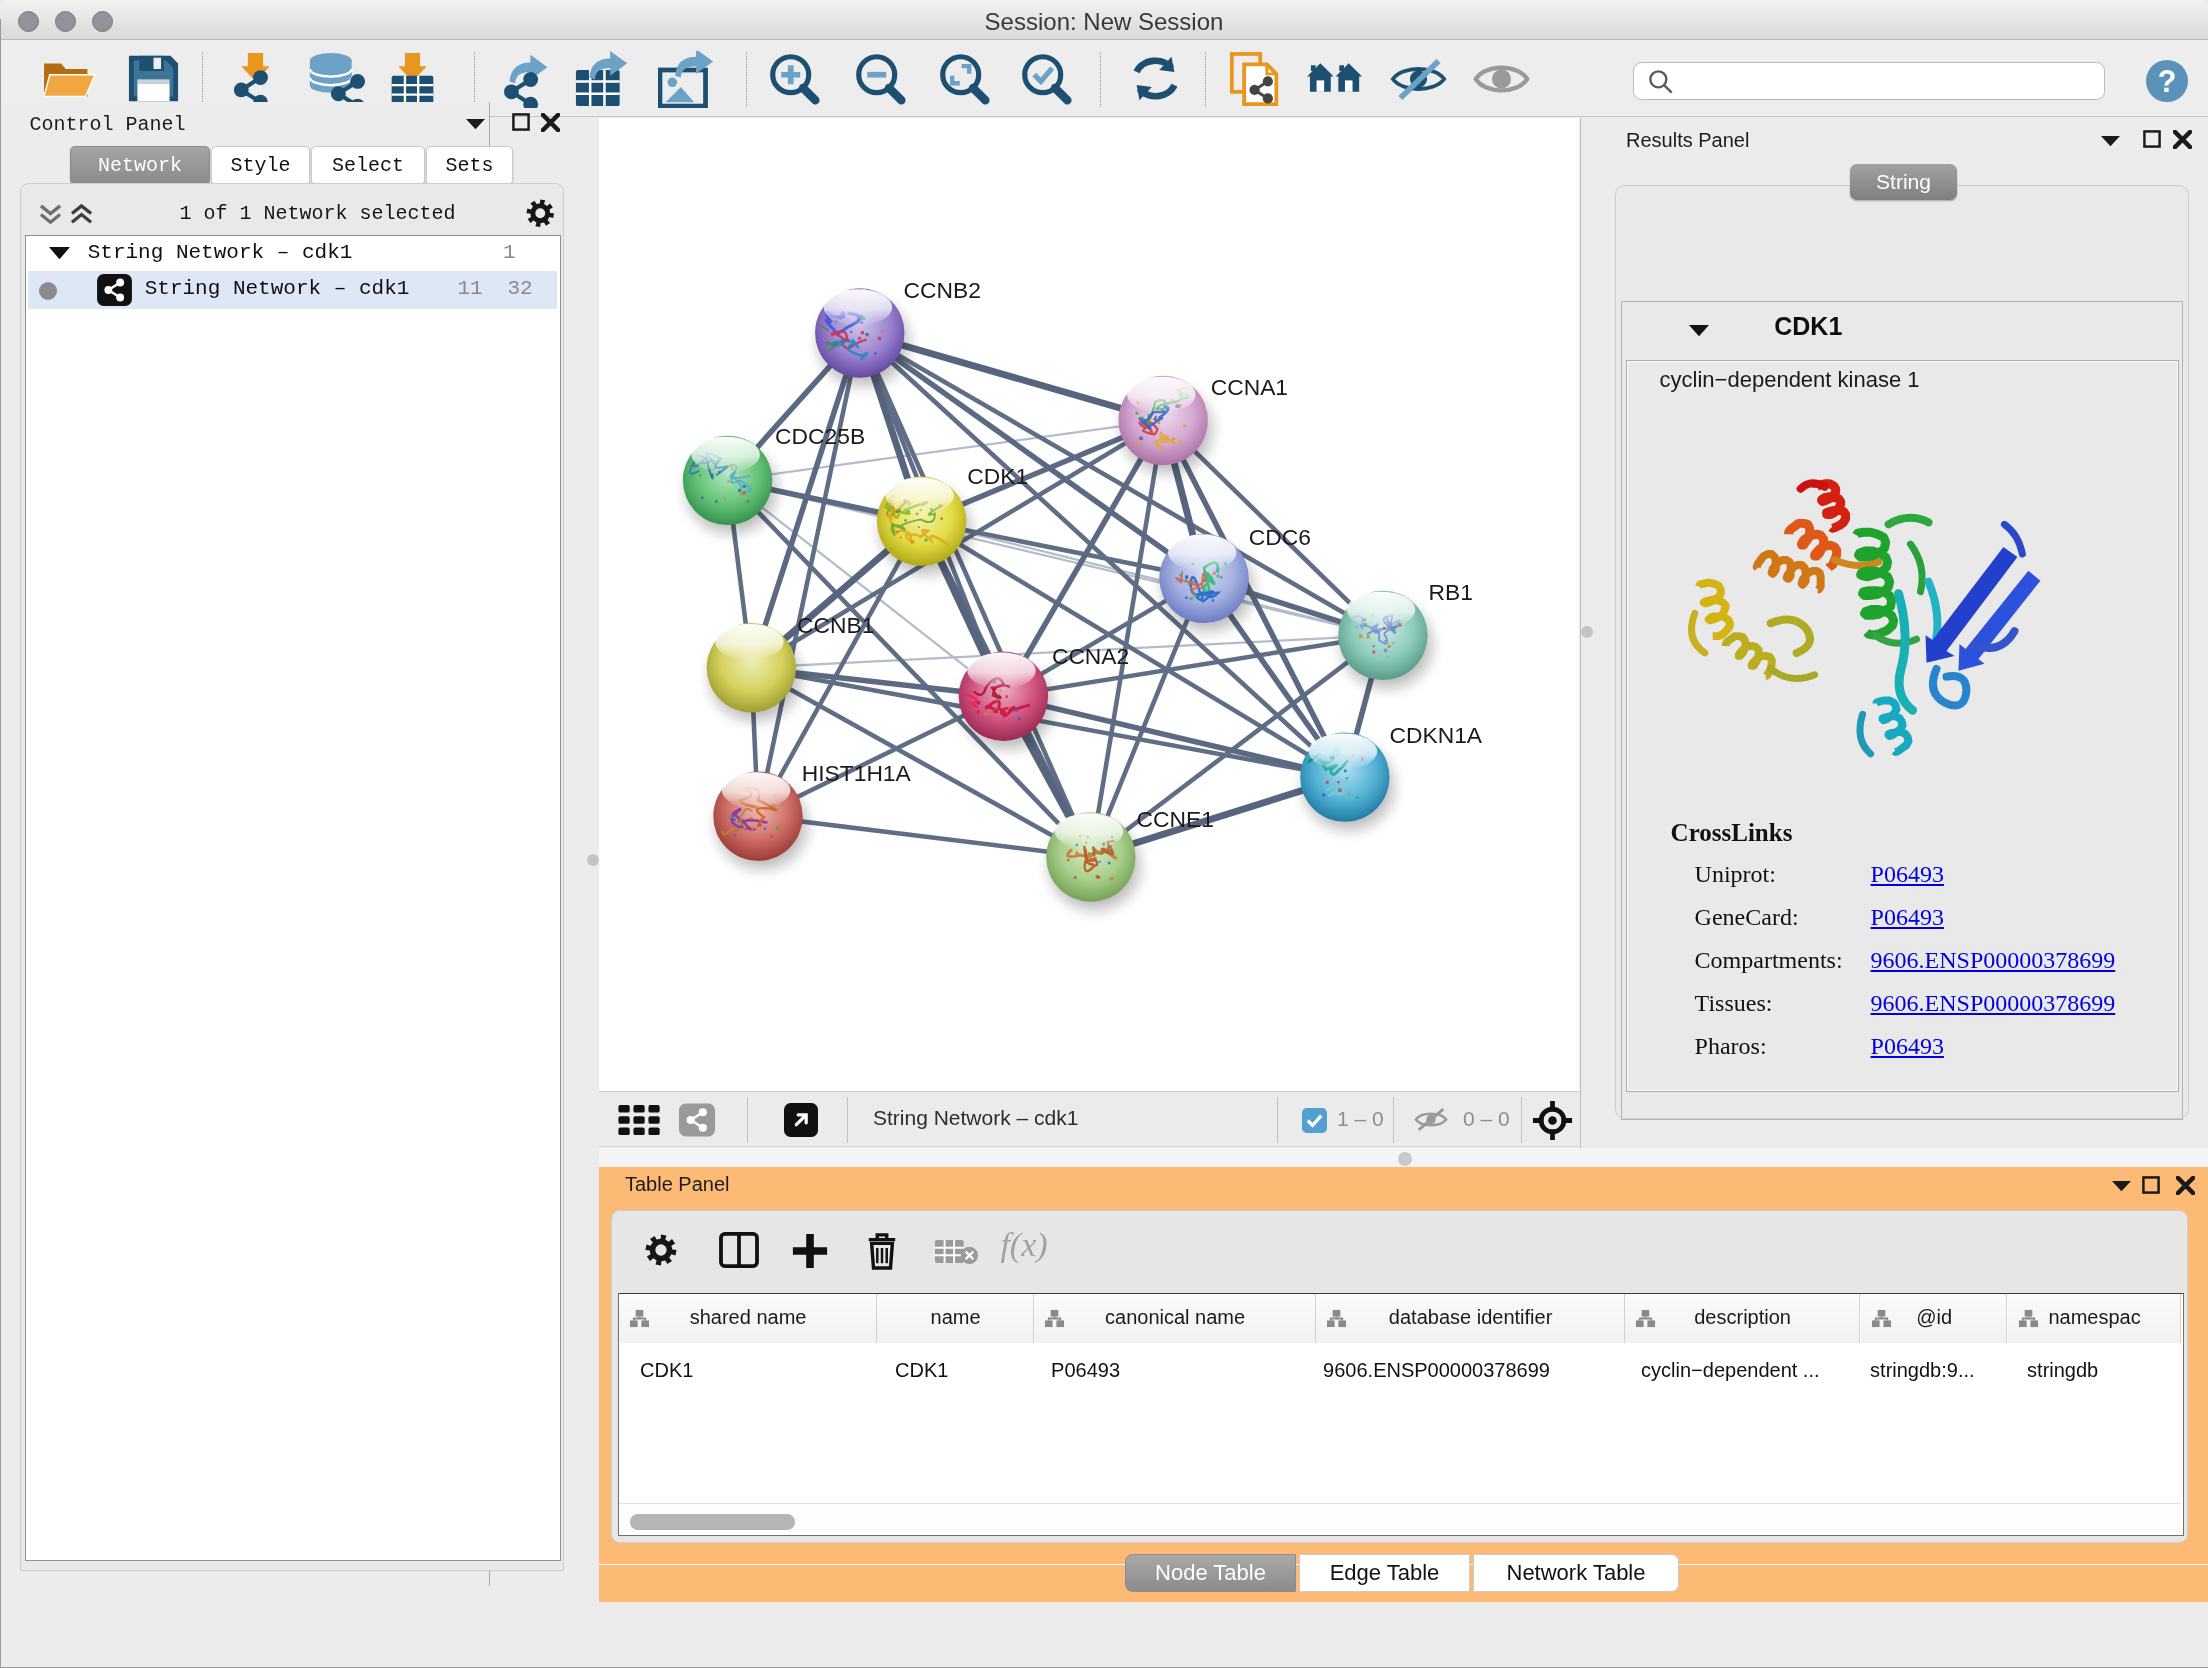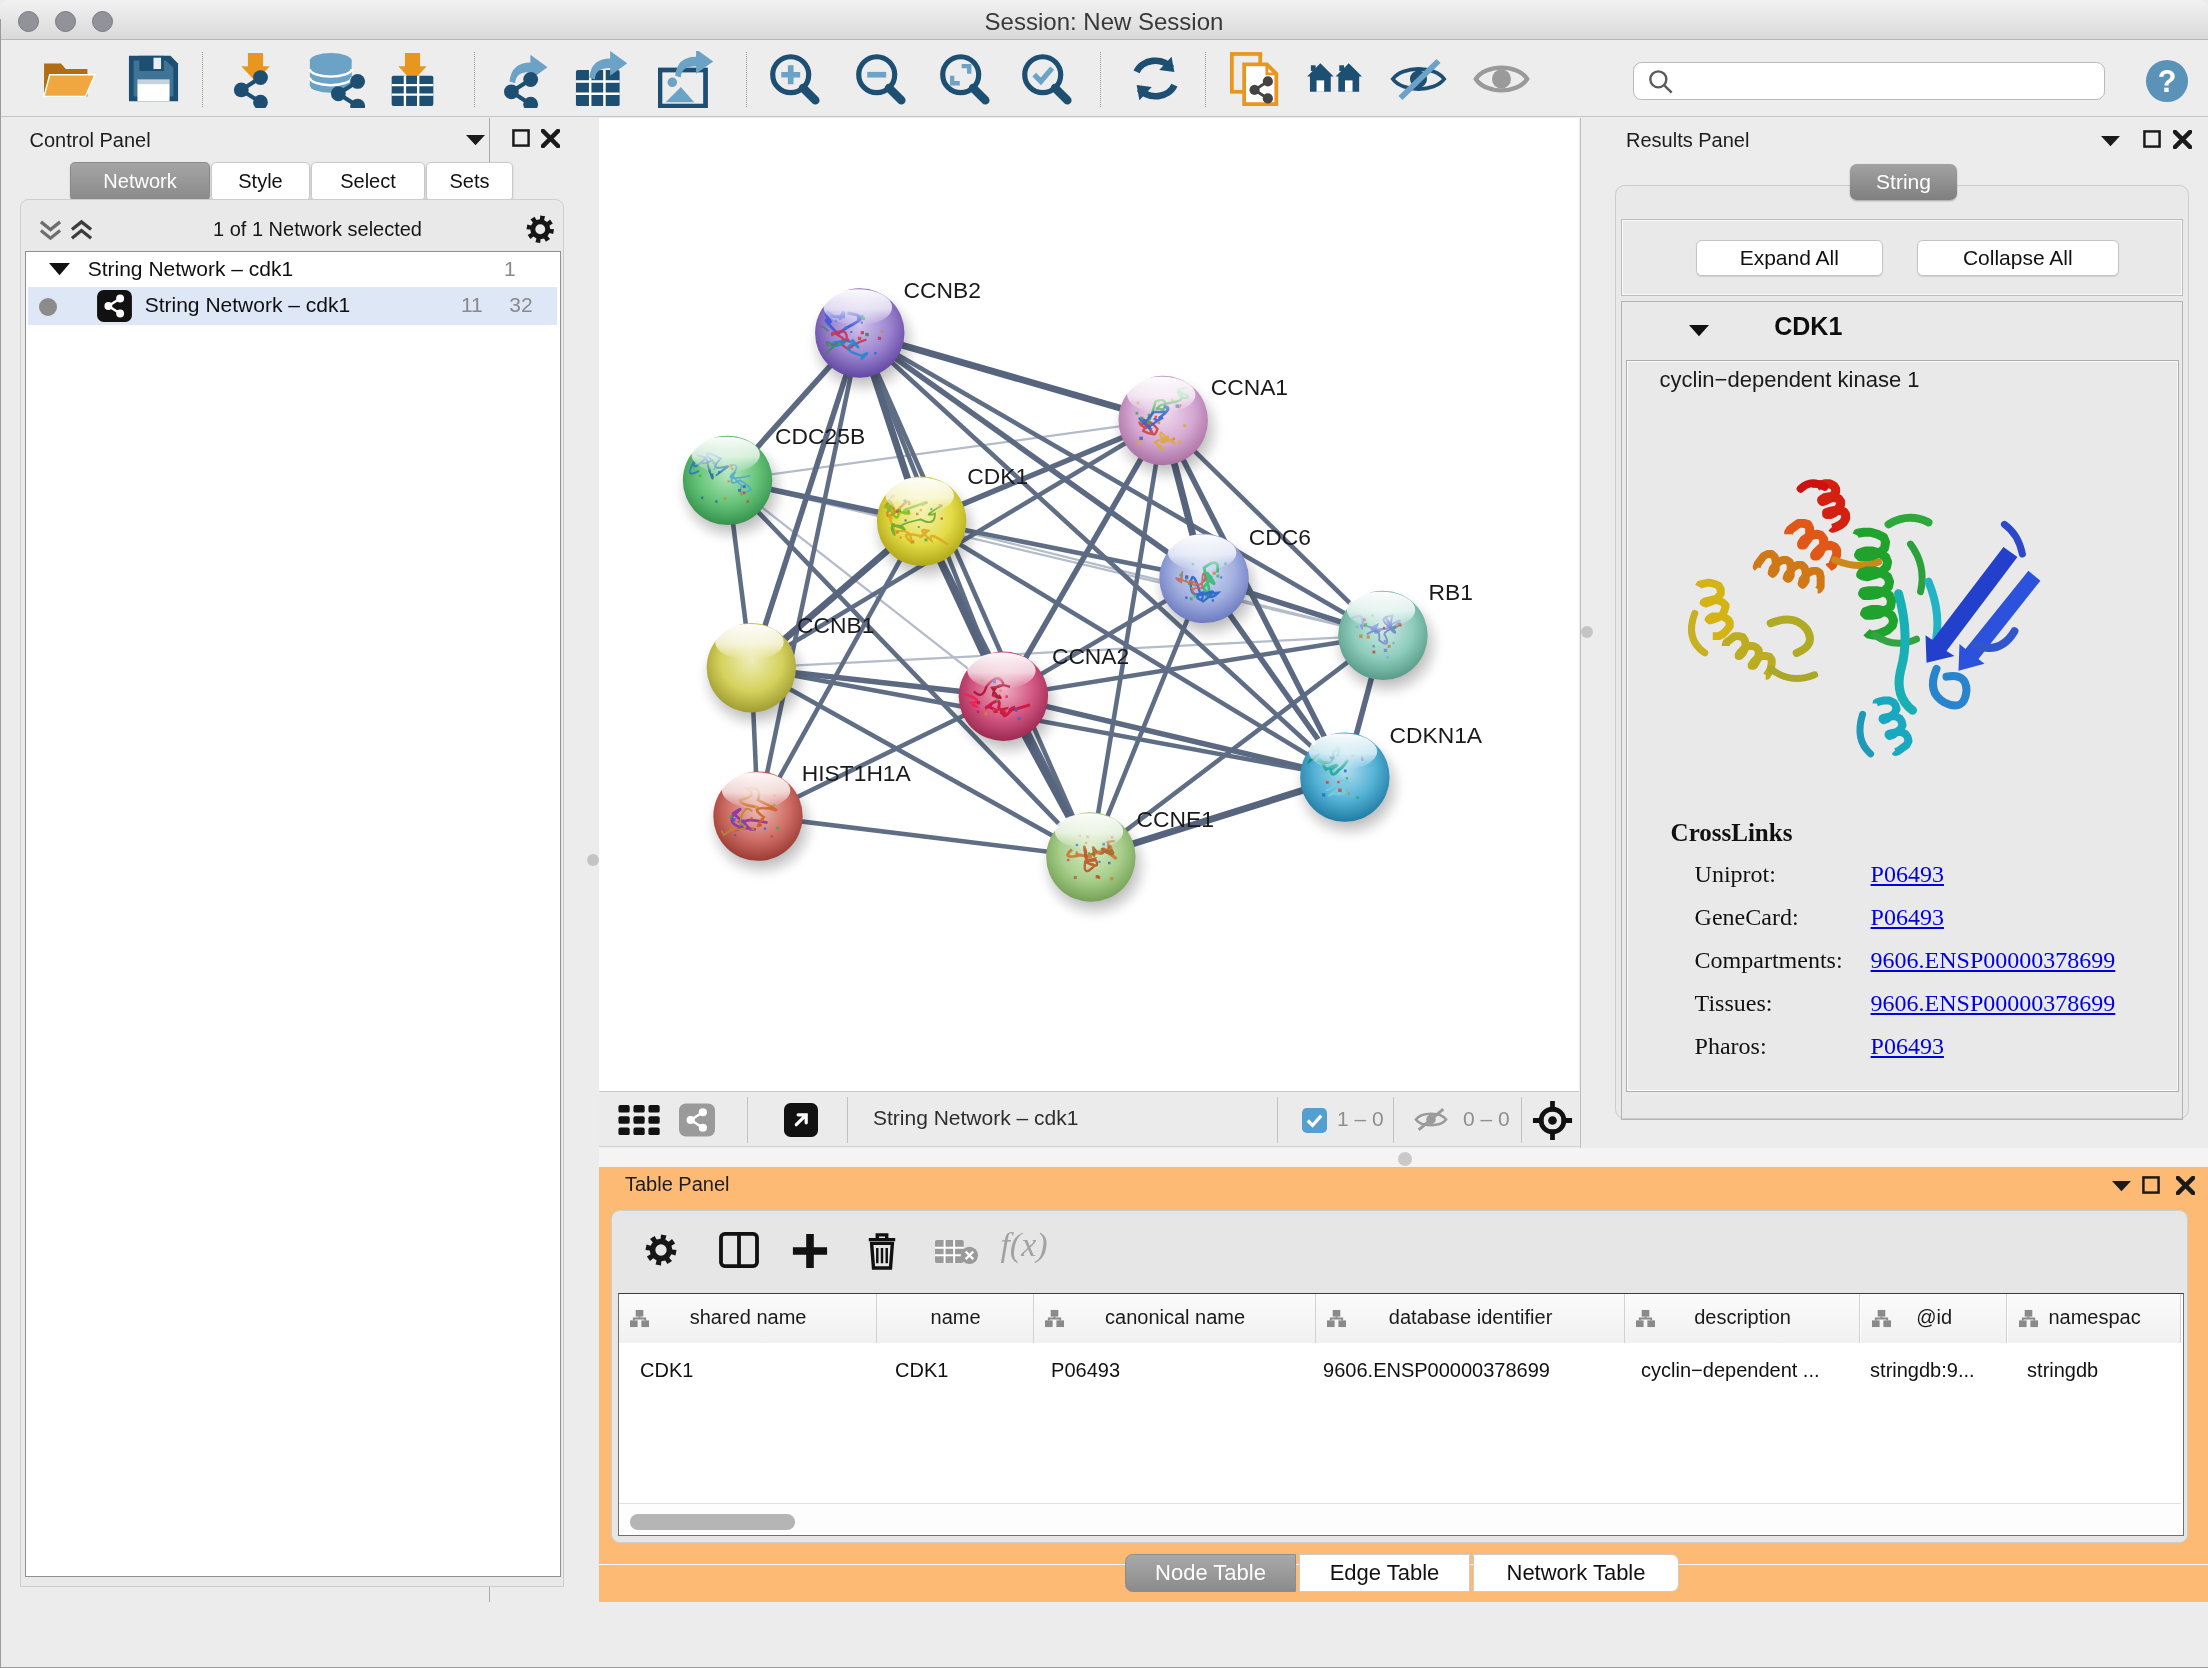--- a/index.html
+++ b/index.html
@@ -12,21 +12,21 @@
 #titlebar { left:0; top:0; width:2208px; height:40px; background:linear-gradient(#f2f2f2,#d9d9d9); border-bottom:1px solid #b7b7b7; border-radius:9.5px 9.5px 0 0; }
 .tl { top:10.5px; width:21px; height:21px; border-radius:50%; background:#92929a; border:1px solid #78787e; }
 #wtitle { top:7.6px; left:0; width:2208px; text-align:center; font-size:24px; color:#393939; }
 
 
 #toolbar { left:0; top:41px; width:2208px; height:76px; background:#ededed; border-bottom:1px solid #c4c4c4; }
 .tbdiv { top:11.4px; width:0px; height:55px; border-left:1.9px dotted #9a9a9a; }
 #searchbox { left:1633px; top:21px; width:472px; height:38px; background:#fff; border:1.9px solid #b9b9b9; border-radius:8.6px; }
 
 
-#cpanel { left:0; top:118px; width:490px; height:1484px; background:#ececec; border-right:1px solid #a9a9a9; }
+#cpanel { left:0; top:102px; width:490px; height:1484px; background:#ececec; border-right:1px solid #a9a9a9;font-family:Liberation Mono, monospace; }
 .ptitle { font-size:20px; color:#1c1c1c; }
 .tab { top:44px; height:39px; background:#fff; border:1px solid #c9c9c9; font-size:20px; color:#111; text-align:center; line-height:37px; border-radius:4.8px; box-shadow:0 1px 1.9px rgba(0,0,0,0.18); }
 .tabsel { background:linear-gradient(#a5a5a5,#8a8a8a); color:#fff; border:1px solid #8a8a8a; }
 #cpsub { left:20px; top:81px; width:544px; height:1388px; background:#e9e9e9; border:1px solid #cdcdcd; border-radius:8.6px 8.6px 0 0; }
 #cphead { left:1px; top:9.5px; width:541px; height:42px; }
 #cplist { left:3.8px; top:51px; width:536px; height:1326px; background:#fff; border:1.9px solid #8f8f8f; }
 .row1 { left:1.9px; top:2.9px; width:529px; height:32px; }
 .row2 { left:1.9px; top:35px; width:529px; height:38px; background:#dde7f6; }
 
 
@@ -755,24 +755,20 @@
     <svg class="abs" style="left:519px; top:16px" width="21" height="13.3" viewBox="0 0 22 14">
         <polygon points="1,2 21,2 11,13" fill="#1a1a1a"></polygon>
       </svg>
     <svg class="abs" style="left:562px; top:12.4px" width="18" height="18" viewBox="0 0 19 19">
         <rect x="1.5" y="1.5" width="16" height="16" fill="none" stroke="#1a1a1a" stroke-width="2.6"></rect>
       </svg>
     <svg class="abs" style="left:592px; top:12.4px" width="19" height="19" viewBox="0 0 20 20">
         <path d="M2 2 L18 18 M18 2 L2 18" stroke="#1a1a1a" stroke-width="4.6" stroke-linecap="round"></path>
       </svg>
     <div id="rsub" class="abs">
-      <div id="expbox" class="abs etched">
-        <div class="rbtn abs" style="left:74px; width:187px;">Expand All</div>
-        <div class="rbtn abs" style="left:295px; width:202px;">Collapse All</div>
-      </div>
       <div id="cdkbox" class="abs">
         <svg class="abs" style="left:66px; top:21px" width="22" height="14.3" viewBox="0 0 23 15">
             <polygon points="1,2 22,2 11.5,14" fill="#111"></polygon>
           </svg>
         <div class="abs" style="left:0px; top:9.5px; width:373px; text-align:center; font-size:25px; font-weight:bold; color:#0e0e0e;">CDK1</div>
         <div id="descbox" class="abs">
           <div class="abs" style="left:33px;top:5.7px;font-size:22px;color:#1a1a1a;">cyclin−dependent kinase 1</div>
           <svg id="protein" class="abs" style="left:44px;top:100px" width="371" height="300" viewBox="0 0 390 315">
               <g transform="translate(4,4) scale(1.05,1.04)">
                 <path d="M142 23 L142 22 L145 20 L150 19 L155 19 L159 21 L161 24 L161 27 L159 31 L155 34 L151 36 L148 37 L147 36 L147 35 L150 33 L155 32 L160 33 L164 34 L166 37 L166 40 L164 44 L160 48 L156 50 L153 50 L152 50 L152 48 L155 47 L160 46 L165 46 L169 47 L171 50 L171 54 L169 58 L165 61 L161 63 L158 64 L157 63" fill="none" stroke="#d42010" stroke-width="9" stroke-linejoin="round"></path>

